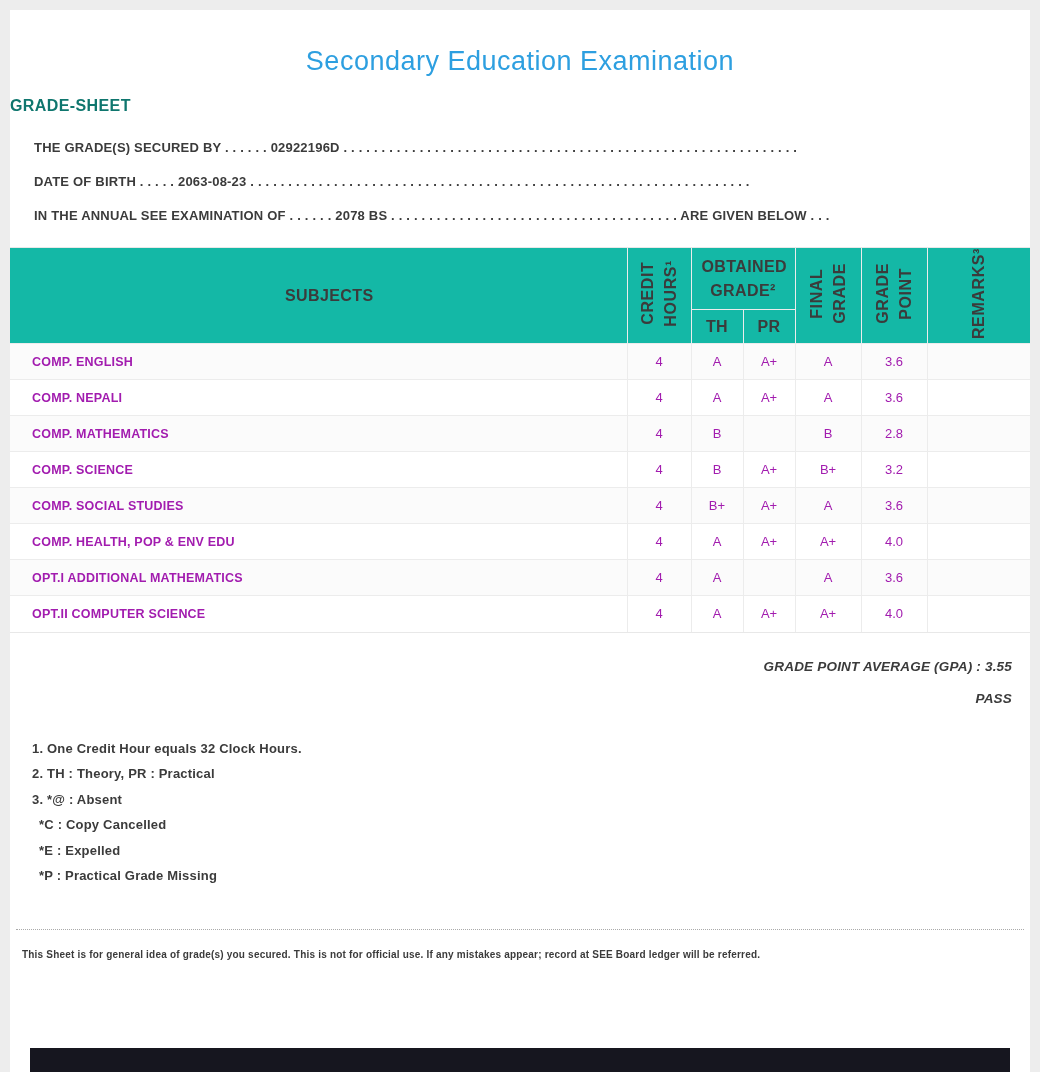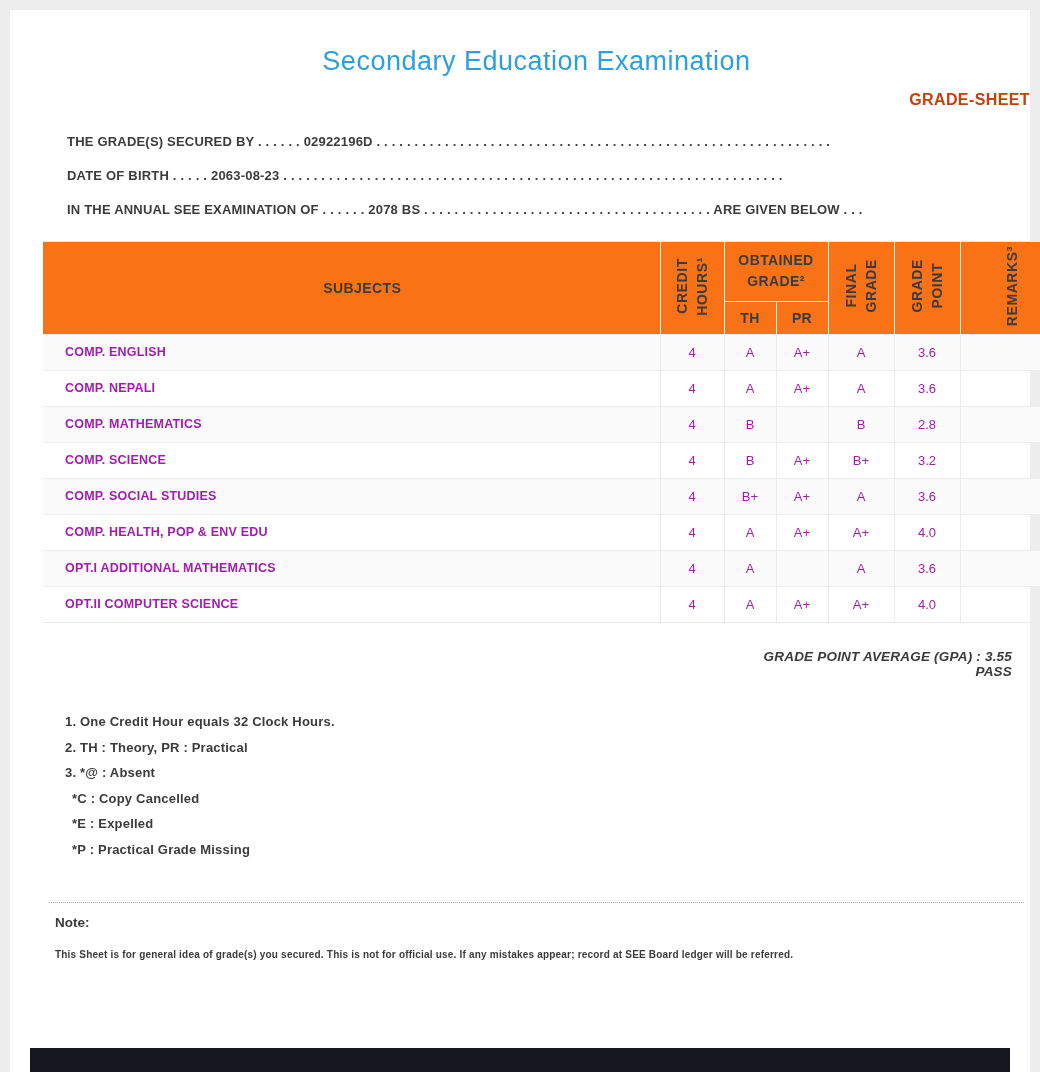--- a/index.html
+++ b/index.html
@@ -10,36 +10,35 @@
     color: #3b3b3b;
   }
   .viewport { width: 1040px; height: 1072px; overflow: hidden; position: relative; }
   .page-card {
     position: relative;
     width: 1020px;
     height: 1062px;
     margin: 10px auto 0;
     background: #ffffff;
     padding-top: 36px;
-    padding-left: 33px;
   }
   .page-title {
     text-align: center;
     font-size: 27px;
     font-weight: 400;
     letter-spacing: 0.5px;
     color: #2d9fe0;
   }
   .page-subtitle {
-    text-align: right;
+    text-align: left;
     font-size: 16px;
     font-weight: 700;
     letter-spacing: 0.4px;
-    color: #c2410c;
-    margin-top: 14px;
+    color: #0f766e;
+    margin-top: 20px;
   }
   .info-block { margin: 24px 0 0 24px; }
   .info-line {
     font-size: 13px;
     font-weight: 700;
     letter-spacing: 0.2px;
     white-space: nowrap;
     overflow: hidden;
     width: 884px;
     line-height: 18px;
@@ -53,27 +52,27 @@
     border-bottom: 1px solid #e8e8e8;
   }
   table.grade-table {
     width: 100%;
     border-collapse: collapse;
     border-style: hidden;
     table-layout: fixed;
   }
   .grade-table th, .grade-table td { border: 1px solid #ececec; }
   .grade-table thead th {
-    font-size: 14px;
+    font-size: 16px;
     font-weight: 700;
     color: #3b3b3b;
     letter-spacing: 0.4px;
     text-align: center;
     vertical-align: middle;
-    background: #f97316;
+    background: #14b8a6;
   }
   th.h-subjects { text-align: left; padding-left: 22px; font-size: 12.5px; }
   th.h-vert { height: 92px; }
   th.h-obtained { height: 58px; padding: 4px 10px; line-height: 1.5; }
   th.h-sub { height: 32px; font-size: 12.5px; }
   .vtext {
     display: inline-block;
     writing-mode: vertical-rl;
     transform: rotate(180deg);
     white-space: pre-line;
@@ -97,21 +96,21 @@
 
   .summary { margin-top: 26px; }
   .summary-line {
     text-align: right;
     padding-right: 18px;
     font-size: 13.5px;
     font-weight: 700;
     letter-spacing: 0.2px;
     font-style: italic;
   }
-  .summary-line + .summary-line { }
+  .summary-line + .summary-line { margin-top: 17px; }
 
   .footnotes { margin: 30px 0 0 22px; }
   .footnote {
     font-size: 13px;
     font-weight: 700;
     letter-spacing: 0.2px;
     line-height: 25.5px;
   }
   .footnote.indent { margin-left: 7px; }
 
@@ -269,20 +268,19 @@
       <div class="footnote">2. TH : Theory, PR : Practical</div>
       <div class="footnote">3. *@ : Absent</div>
       <div class="footnote indent">*C : Copy Cancelled</div>
       <div class="footnote indent">*E : Expelled</div>
       <div class="footnote indent">*P : Practical Grade Missing</div>
     </div>
 
     <div class="dotted-divider"></div>
 
     <div class="note-block">
-      <div class="note-label">Note:</div>
       <div class="note-text">This Sheet is for general idea of grade(s) you secured. This is not for official use. If any mistakes appear; record at SEE Board ledger will be referred.</div>
     </div>
 
     <div class="footer-bar"></div>
 
   </div>
 </div>
 
 </body></html>

